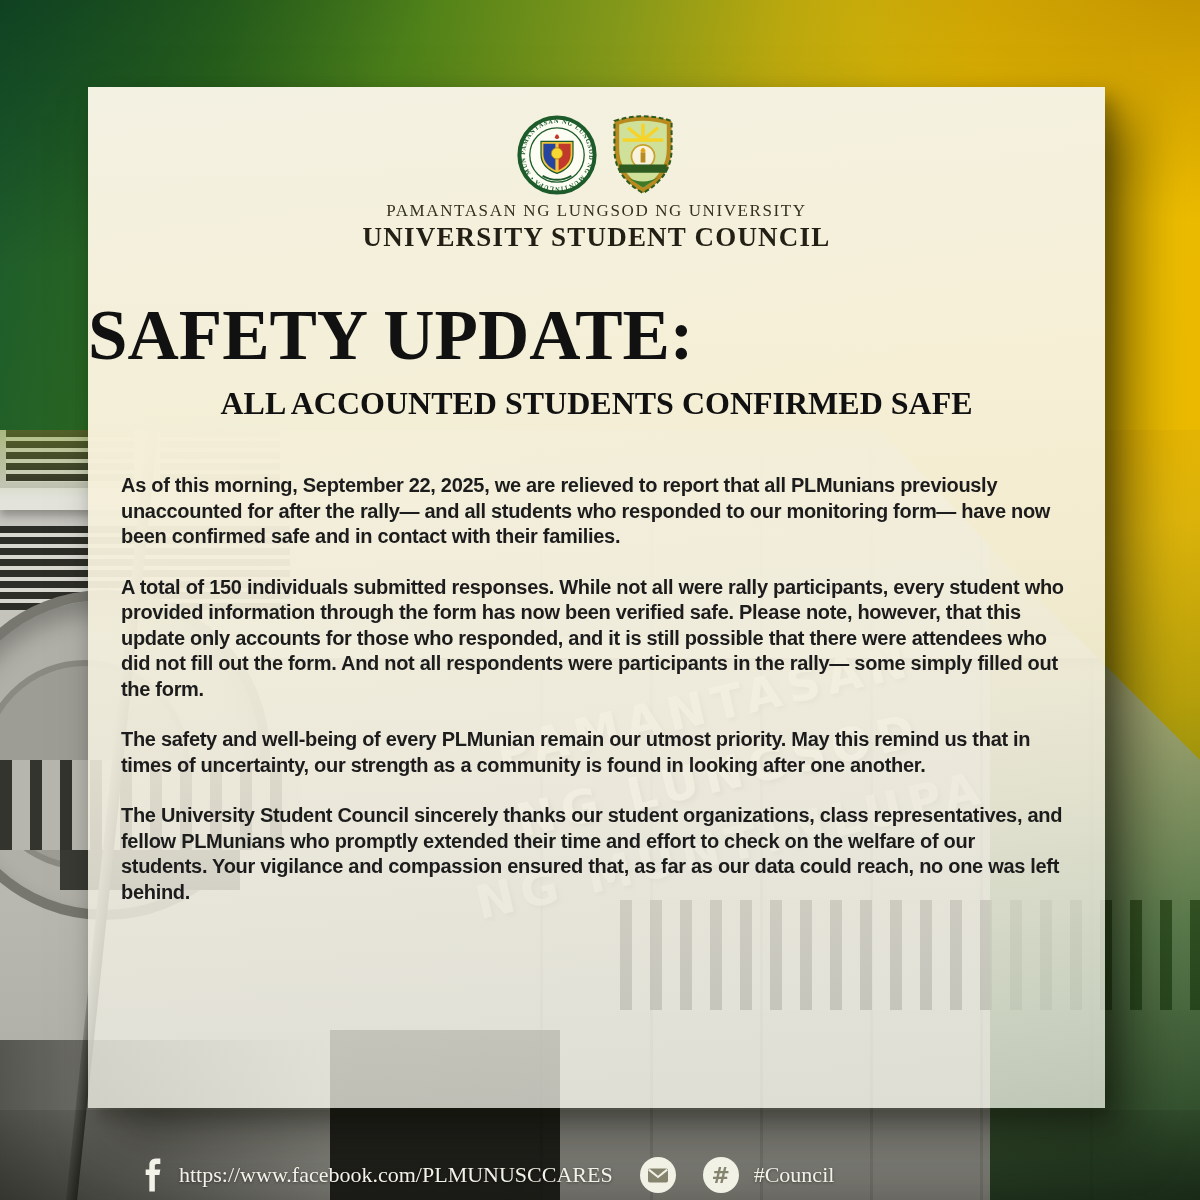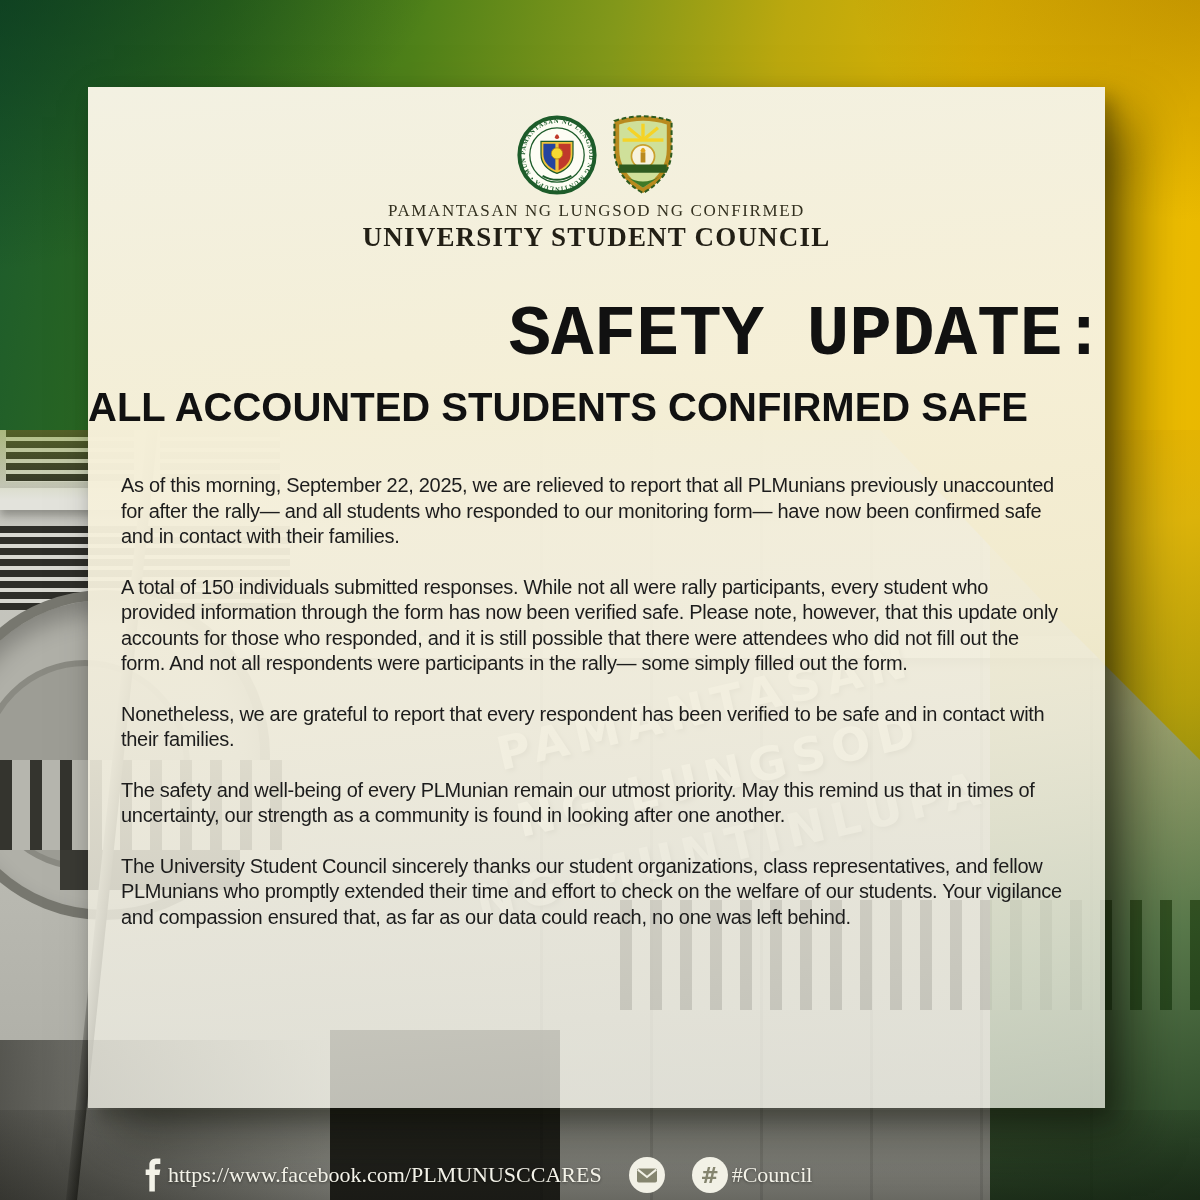--- a/index.html
+++ b/index.html
@@ -70,38 +70,38 @@
     box-shadow: 26px 30px 48px rgba(10,12,4,.50), 8px 10px 18px rgba(10,12,4,.28);
   }
   .logos { position: absolute; left: 0; top: 26px; width: 100%; height: 84px;
     display: flex; justify-content: center; align-items: center; gap: 12px; }
   .org1 { position: absolute; left: 0; top: 114px; width: 100%; text-align: center;
     font-family: "Liberation Serif", serif; font-size: 17px; letter-spacing: 1.6px;
     color: #33301f; }
   .org2 { position: absolute; left: 0; top: 135px; width: 100%; text-align: center;
     font-family: "Liberation Serif", serif; font-size: 27px; font-weight: bold;
     letter-spacing: 1.2px; color: #221f15; }
-  .title-main { position: absolute; left: 0; top: 208px; width: 100%; text-align: right;
-    font-family: Liberation Mono, monospace; font-size: 71px; font-weight: bold;
+  .title-main { position: absolute; left: 0; top: 208px; width: 100%; text-align: left;
+    font-family: Liberation Serif, serif; font-size: 71px; font-weight: bold;
     letter-spacing: 0; color: #111; }
-  .title-sub { position: absolute; left: 0; top: 298px; width: 100%; 
-    font-family: Liberation Sans, sans-serif; font-size: 40px; font-weight: bold;
+  .title-sub { position: absolute; left: 0; top: 298px; width: 100%; text-align: center;
+    font-family: Liberation Serif, serif; font-size: 32px; font-weight: bold;
     letter-spacing: 0; color: #111; }
   .body-text { position: absolute; left: 33px; top: 386px; width: 945px;
-    font-size: 20px; font-weight: normal; line-height: 25.5px; letter-spacing: -0.3px;
+    font-size: 20px; font-weight: bold; line-height: 25.5px; letter-spacing: -0.3px;
     color: #1c1c1c; }
   .body-text p { margin: 0 0 25px 0; }
 
   
   .footer { position: absolute; left: 142px; top: 1150px; width: 940px; height: 50px; z-index: 4;
     display: flex; align-items: center; color: #f3f2e8;
     font-family: "Liberation Serif", serif; font-size: 22px;
     text-shadow: 0 1px 3px rgba(0,0,0,.45); }
   .footer .icon { flex: 0 0 auto; display: inline-flex; align-items: center; justify-content: center; }
-  .footer .label { margin-left: 4px; white-space: nowrap; }
+  .footer .label { margin-left: 15px; white-space: nowrap; }
   .footer .sep { width: 26px; }
 
   .hash-circle { width: 36px; height: 36px; border-radius: 50%; background: #f2f1e6;
     display: flex; align-items: center; justify-content: center;
     font-family: "DejaVu Sans", sans-serif; font-weight: bold; font-size: 22px; color: #85856f;
     text-shadow: none; }
 </style>
 </head>
 <body>
 
@@ -166,30 +166,29 @@
           <line x1="50" y1="38" x2="80" y2="38"></line>
         </g>
         <circle cx="50" cy="62" r="17" fill="#f7f3df" stroke="#caa12d" stroke-width="2.5"></circle>
         <rect x="46.5" y="56" width="7" height="15" fill="#b98a1e"></rect>
         <path d="M46 54 q4 -9 8 0 q-4 5 -8 0 z" fill="#e2a51a"></path>
         <path d="M15 74 L85 74 L85 86 L15 86 Z" fill="#2e5b1f"></path>
         <path d="M26 92 Q50 106 74 92 L50 108 Z" fill="#3f7a28"></path>
       </svg>
     </div>
 
-    <div class="org1">PAMANTASAN NG LUNGSOD NG CONFIRMED</div>
+    <div class="org1">PAMANTASAN NG LUNGSOD NG UNIVERSITY</div>
     <div class="org2">UNIVERSITY STUDENT COUNCIL</div>
 
     <h1 class="title-main" style="margin:0">SAFETY UPDATE:</h1>
     <h2 class="title-sub" style="margin:0">ALL ACCOUNTED STUDENTS CONFIRMED SAFE</h2>
 
     <div class="body-text">
       <p>As of this morning, September 22, 2025, we are relieved to report that all PLMunians previously unaccounted for after the rally— and all students who responded to our monitoring form— have now been confirmed safe and in contact with their families.</p>
       <p>A total of 150 individuals submitted responses. While not all were rally participants, every student who provided information through the form has now been verified safe. Please note, however, that this update only accounts for those who responded, and it is still possible that there were attendees who did not fill out the form. And not all respondents were participants in the rally— some simply filled out the form.</p>
-      <p>Nonetheless, we are grateful to report that every respondent has been verified to be safe and in contact with their families.</p>
       <p>The safety and well-being of every PLMunian remain our utmost priority. May this remind us that in times of uncertainty, our strength as a community is found in looking after one another.</p>
       <p>The University Student Council sincerely thanks our student organizations, class representatives, and fellow PLMunians who promptly extended their time and effort to check on the welfare of our students. Your vigilance and compassion ensured that, as far as our data could reach, no one was left behind.</p>
     </div>
   </div>
 
   <div class="footer">
     <span class="icon">
       <svg width="22" height="34" viewBox="0 0 24 36">
         <path d="M16 6h4V0h-5c-4 0-7 3-7 7v5H4v6h4v18h6V18h5l1-6h-6V8c0-1.2.8-2 2-2z" fill="#f3f2e8"></path>
       </svg>

